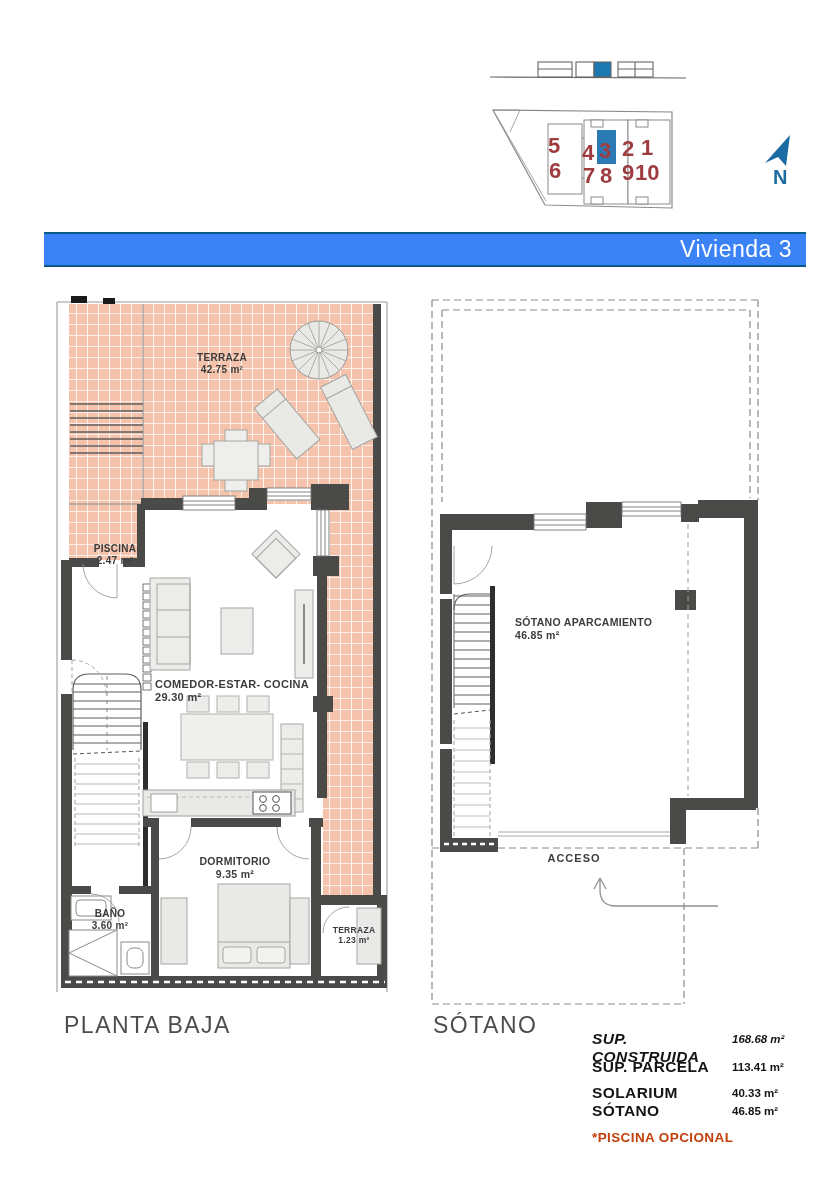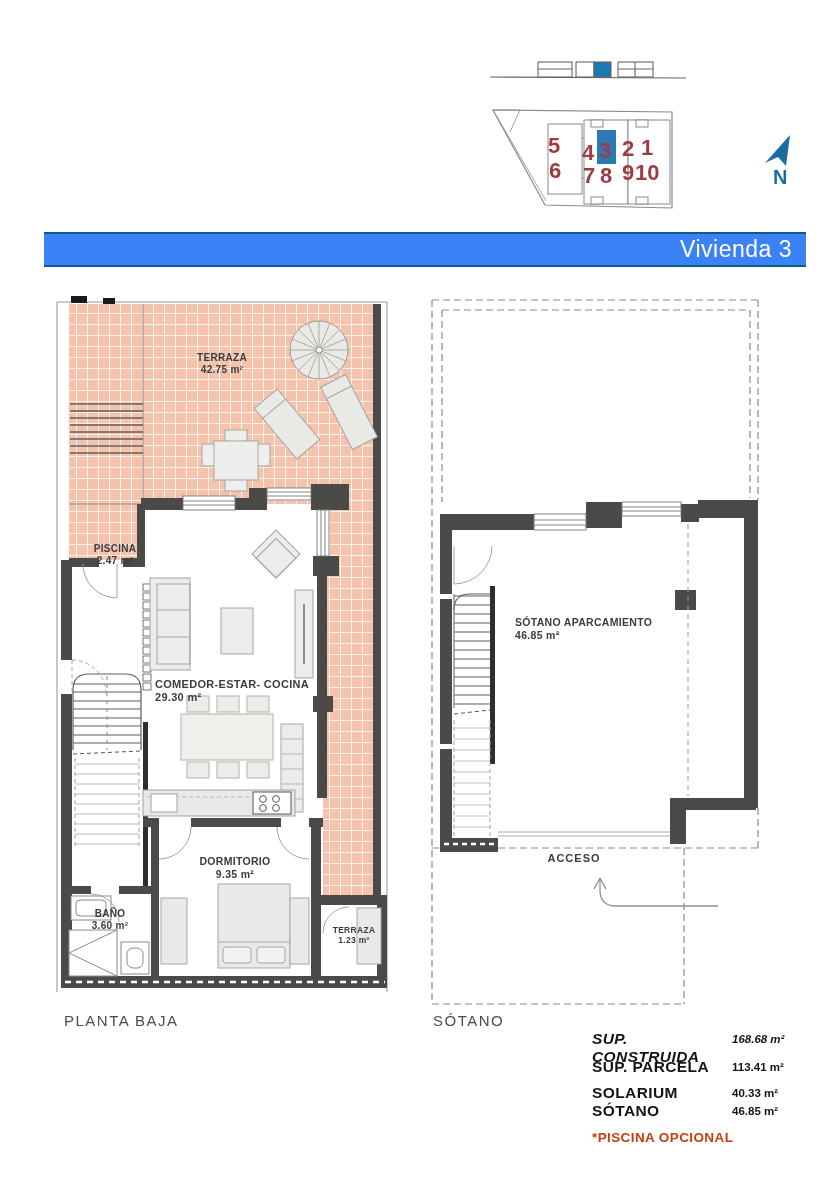--- a/index.html
+++ b/index.html
@@ -10,21 +10,21 @@
   
   #banner{left:44px;top:232px;width:748px;height:31px;background:#3b82f6;
           border-top:2px solid #0a5b85;border-bottom:2px solid #0a5b85;
           color:#ffffff;font-size:23px;text-align:right;line-height:31px;
           padding-right:14px;box-sizing:content-box;letter-spacing:0.5px;}
   
   .rlabel{position:absolute;color:#3c3c3c;font-weight:bold;line-height:1.2;
           letter-spacing:0.3px;text-align:center;}
   .rlabel span{display:block;}
   
-  .ftitle{position:absolute;font-size:15px;color:#4d4d4d;letter-spacing:1.5px;font-weight:normal;}
+  .ftitle{position:absolute;font-size:23px;color:#4d4d4d;letter-spacing:1.5px;font-weight:normal;}
   
   .sumrow{position:absolute;left:592px;width:210px;display:flex;color:#141414;}
   .sumlabel{flex:0 0 140px;font-size:15.5px;font-weight:bold;letter-spacing:0.4px;}
   .sumvalue{font-size:11.5px;font-weight:bold;padding-top:3px;}
   #sumnote{position:absolute;left:592px;top:1130px;font-size:13.5px;font-weight:bold;color:#c2410c;letter-spacing:0.4px;}
 </style>
 </head>
 <body>
 
 <div id="page">

